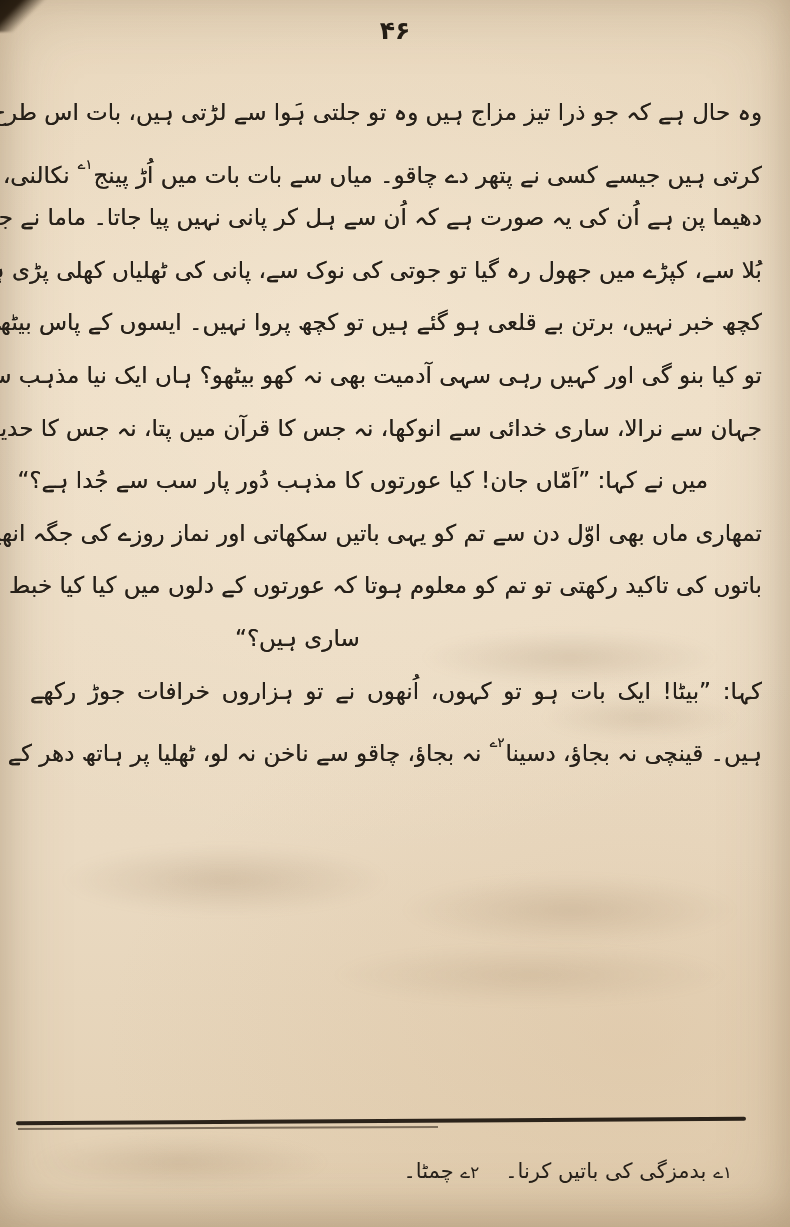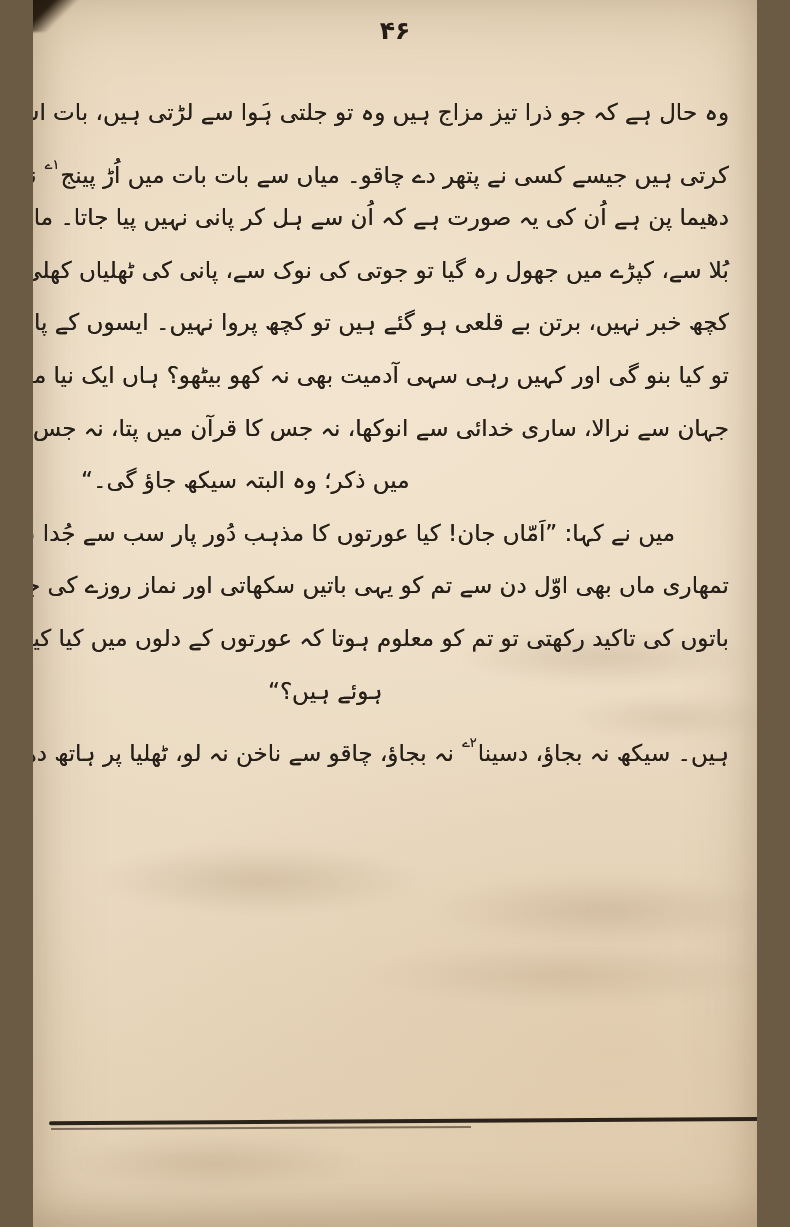--- a/index.html
+++ b/index.html
@@ -2,21 +2,21 @@
 <html lang="ur" dir="rtl"><head>
 <meta charset="utf-8">
 <style>
   html, body {
     margin: 0;
     padding: 0;
     background: #6b5a44;
   }
   .page {
     position: relative;
-    width: 724px;
+    width: 790px;
     height: 1227px;
     margin: 0 auto;
     overflow: hidden;
     direction: rtl;
     background:
       radial-gradient(ellipse 900px 700px at 45% 30%, rgba(255,245,228,0.35), rgba(0,0,0,0) 70%),
       radial-gradient(ellipse 700px 500px at 80% 85%, rgba(214,186,150,0.35), rgba(0,0,0,0) 75%),
       linear-gradient(180deg, #e7d5ba 0%, #ecdcc4 30%, #eadac2 70%, #e2cfb2 100%);
     box-shadow: inset 0 0 70px rgba(116,88,56,0.28), inset 0 -14px 30px rgba(116,88,56,0.18);
     font-family: "DejaVu Sans", sans-serif;
@@ -132,25 +132,28 @@
   <div class="page-number">۴۶</div>
 
   <div class="text-block">
     <div class="line">وہ حال ہے کہ جو ذرا تیز مزاج ہیں وہ تو جلتی ہَوا سے لڑتی ہیں، بات اس طرح</div>
     <div class="line"><span>کرتی ہیں جیسے کسی نے پتھر دے چاقو۔ میاں سے بات بات میں اُڑ پینج</span><sup class="note-ref">۱ے</sup> <span>نکالنی، بچوں</span></div>
     <div class="line">دھیما پن ہے اُن کی یہ صورت ہے کہ اُن سے ہل کر پانی نہیں پیا جاتا۔ ماما نے جیسا پکا دیا</div>
     <div class="line">بُلا سے، کپڑے میں جھول رہ گیا تو جوتی کی نوک سے، پانی کی ٹھلیاں کھلی پڑی ہیں تو</div>
     <div class="line">کچھ خبر نہیں، برتن بے قلعی ہو گئے ہیں تو کچھ پروا نہیں۔ ایسوں کے پاس بیٹھ کر آدمی</div>
     <div class="line">تو کیا بنو گی اور کہیں رہی سہی آدمیت بھی نہ کھو بیٹھو؟ ہاں ایک نیا مذہب سارے</div>
     <div class="line">جہان سے نرالا، ساری خدائی سے انوکھا، نہ جس کا قرآن میں پتا، نہ جس کا حدیث</div>
-    <div class="line end-left">میں ذکر؛ وہ البتہ سیکھ جاؤ گی۔“</div>
     <div class="line indent">میں نے کہا: ”اَمّاں جان! کیا عورتوں کا مذہب دُور پار سب سے جُدا ہے؟“</div>
     <div class="line">تمھاری ماں بھی اوّل دن سے تم کو یہی باتیں سکھاتی اور نماز روزے کی جگہ انھیں</div>
     <div class="line">باتوں کی تاکید رکھتی تو تم کو معلوم ہوتا کہ عورتوں کے دلوں میں کیا کیا خبط سمائے</div>
-    <div class="line end-mid">ہوئے ہیں؟“</div>
-    <div class="line"><span>ہیں۔ سیکھ نہ بجاؤ، دسینا</span><sup class="note-ref">۲ے</sup> <span>نہ بجاؤ، چاقو سے ناخن نہ لو، ٹھلیا پر ہاتھ دھر کے پانی</span></div>
+    <div class="line end-mid">ساری ہیں؟“</div>
+    <div class="line">کہا: ”بیٹا! ایک بات ہو تو کہوں، اُنھوں نے تو ہزاروں خرافات جوڑ رکھے</div>
+    <div class="line"><span>ہیں۔ قینچی نہ بجاؤ، دسینا</span><sup class="note-ref">۲ے</sup> <span>نہ بجاؤ، چاقو سے ناخن نہ لو، ٹھلیا پر ہاتھ دھر کے پانی</span></div>
   </div>
 
   <div class="footnote-rule"></div>
   <div class="footnote-rule-echo"></div>
 
+  <div class="footnote">
+    <span class="fn-group"><span class="fn-marker">۱ے</span> <span>بدمزگی کی باتیں کرنا۔</span></span><span class="fn-gap"></span><span class="fn-group"><span class="fn-marker">۲ے</span> <span>چمٹا۔</span></span>
+  </div>
 
 </div>
 
 </body></html>

